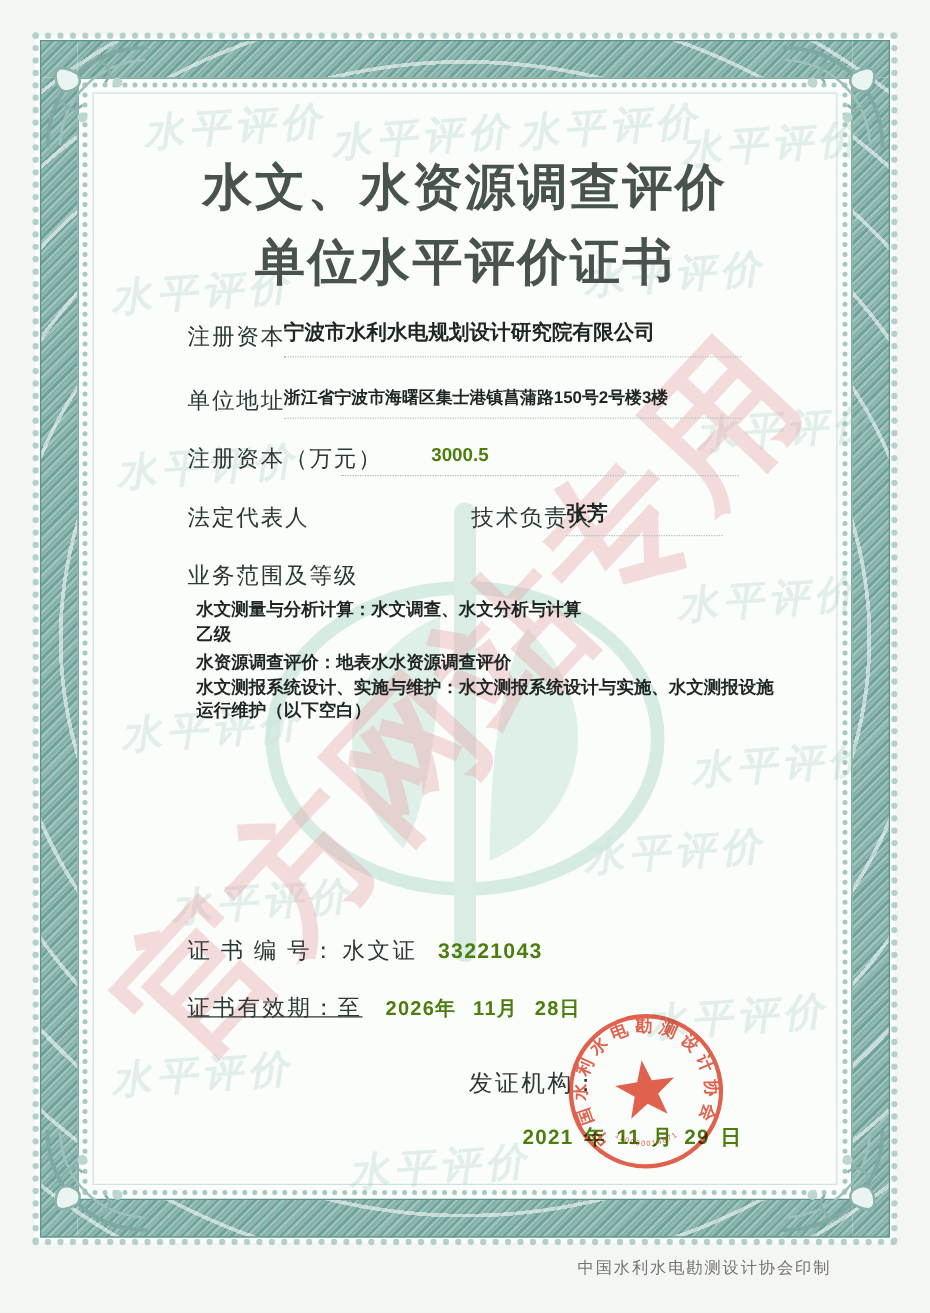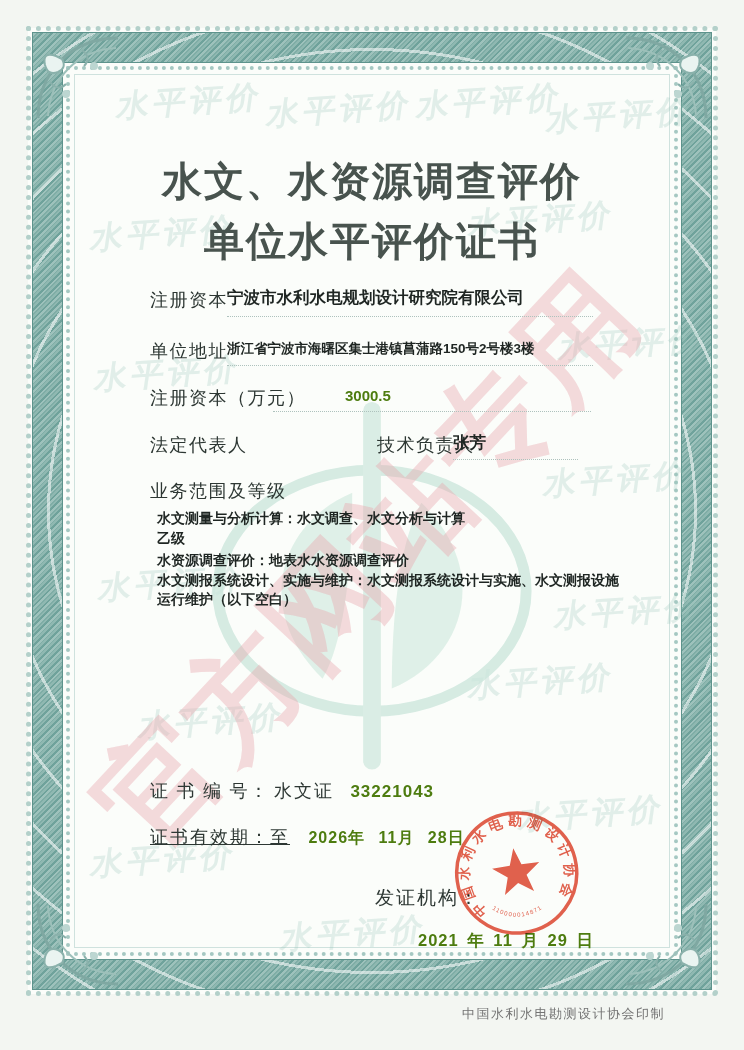--- a/index.html
+++ b/index.html
@@ -48,21 +48,21 @@
 
   .wm-logo{position:absolute;left:204px;top:398px;width:336px;height:376px;z-index:1;opacity:.8;pointer-events:none;}
 
   .wm-pink{position:absolute;left:60px;top:280px;width:620px;height:560px;z-index:3;
            display:flex;align-items:center;justify-content:center;pointer-events:none;
            transform:rotate(-47deg);}
   .wm-pink span{font-size:118px;font-weight:700;letter-spacing:4px;white-space:nowrap;
            color:rgba(233,166,172,.40);}
 
   
-  .content{position:absolute;inset:0;z-index:5;margin-top:31px;}
+  .content{position:absolute;inset:0;z-index:5;}
   .title{position:absolute;left:0;right:0;top:120px;text-align:center;color:#48534e;
          font-weight:700;font-size:40px;line-height:60px;letter-spacing:2px;}
   .lbl{position:absolute;font-family:"Liberation Serif","DejaVu Serif",serif;font-size:18px;
        color:#2d3733;letter-spacing:1.5px;white-space:nowrap;}
   .vline{position:absolute;border-bottom:1px dotted #aec2bd;white-space:nowrap;color:#1e2522;}
   .bold-val{font-weight:700;}
   .scopeblock{position:absolute;left:157px;top:478px;width:472px;color:#1e2522;
               font-weight:700;font-size:14px;line-height:19.5px;}
   .plain-row{position:absolute;white-space:nowrap;}
   .serif-lbl{font-family:"Liberation Serif","DejaVu Serif",serif;color:#2d3733;}

